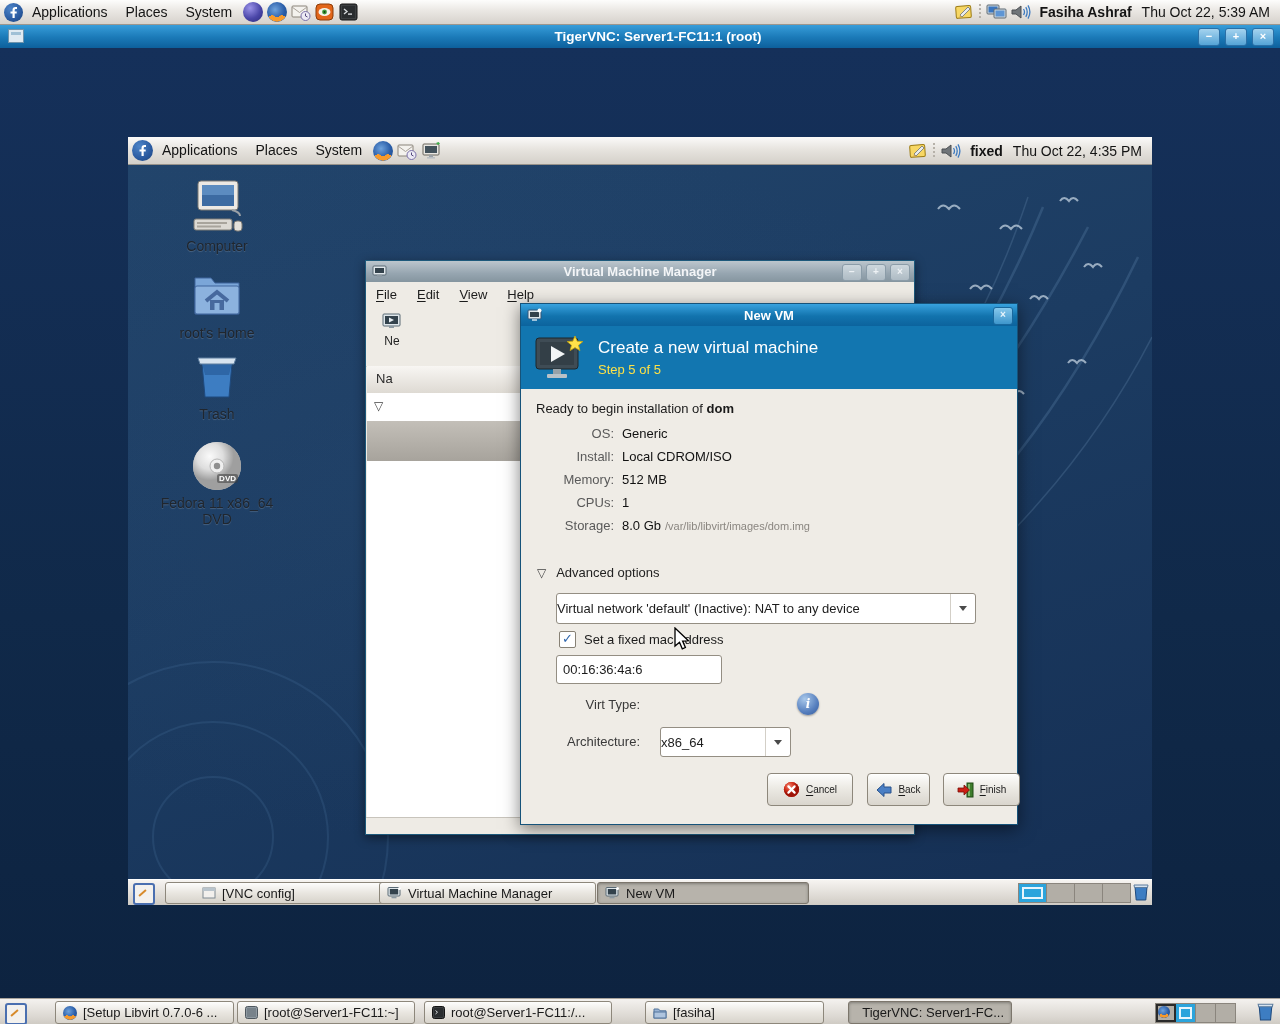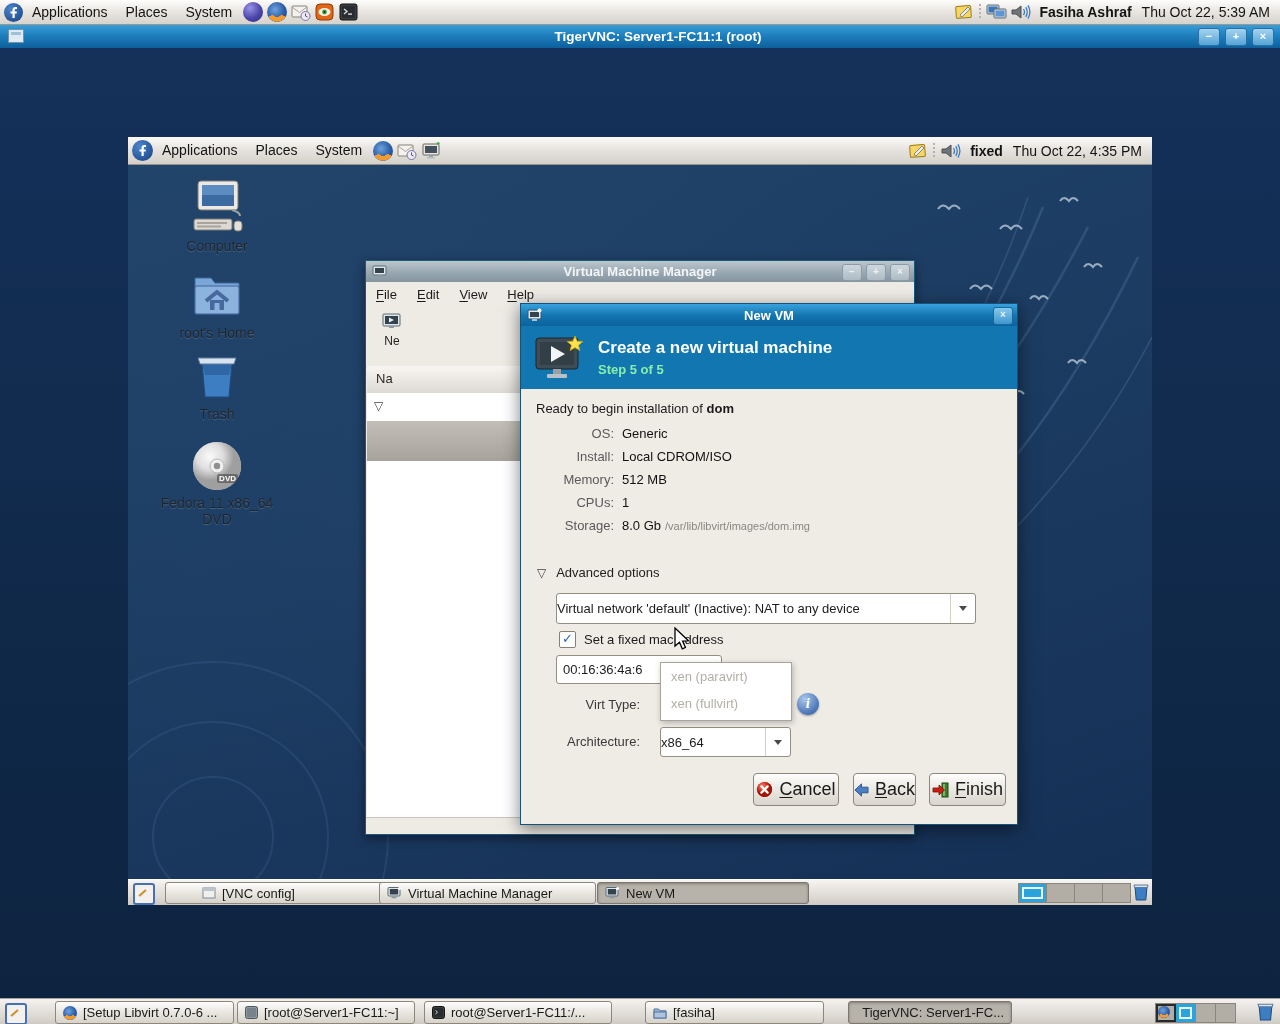--- a/index.html
+++ b/index.html
@@ -58,22 +58,22 @@
     border-bottom:1px solid #97928a;display:flex;align-items:center;font-size:14px;color:#141414;z-index:5;}
 
   
   .dicon{position:absolute;width:124px;text-align:center;color:#20262e;font-size:14px;z-index:2;
     text-shadow:0 1px 1px rgba(255,255,255,.18);}
   .dicon svg{display:block;margin:0 auto 3px;}
 
   
   .gtk-btn{display:flex;align-items:center;justify-content:center;gap:6px;
     background:linear-gradient(#fefefd,#eceae4 45%,#d9d5cd);
-    border:1px solid #8d877b;border-radius:4px;font-size:18px;color:#1a1a1a;
-    box-shadow:inset 0 1px 0 rgba(255,255,255,.7);}
+    border:1px solid #8d877b;border-radius:4px;font-size:10px;color:#1a1a1a;
+    box-shadow:inset 0 1px 0 rgba(255,255,255,.7);margin-left:14px;}
   .chev{width:0;height:0;border-left:4px solid transparent;border-right:4px solid transparent;border-top:5px solid #4a4a4a;}
 
   
   .vmm{left:365px;top:123px;width:548px;height:573px;position:absolute;
     background:#eeebe5;border:1px solid #1d597b;box-shadow:0 3px 10px rgba(0,0,0,.45);z-index:6;}
   .vmm-titlebar{position:absolute;left:0;top:0;right:0;height:21px;
     background:linear-gradient(#bcc6cd,#96a5b0 60%,#85959f);
     display:flex;align-items:center;color:#f3f5f7;font-weight:bold;font-size:13px;}
   .vmm-title{position:absolute;left:0;right:0;text-align:center;}
   .vmm-buttons{position:absolute;right:4px;top:3px;display:flex;}
@@ -96,23 +96,23 @@
   
   .dlg{position:absolute;left:392px;top:166px;width:496px;height:520px;background:#efece6;
     border:1px solid #16537a;box-shadow:0 4px 16px rgba(0,0,0,.5);z-index:8;font-size:13px;color:#1c1c1c;}
   .dlg-titlebar{position:absolute;left:0;top:0;right:0;height:22px;
     background:linear-gradient(#38a2de,#1273ad 55%,#0c639d);display:flex;align-items:center;color:#fff;font-weight:bold;font-size:13px;}
   .dlg-title{position:absolute;left:0;right:0;text-align:center;}
   .dlg-close{position:absolute;right:4px;top:3px;width:18px;height:16px;border-radius:3px;
     background:linear-gradient(#86c8ec,#3e96cc);border:1px solid #19689e;color:#eaf5fb;
     font-size:10px;line-height:14px;text-align:center;font-weight:bold;}
   .dlg-banner{position:absolute;left:0;top:22px;right:0;height:63px;background:#1276b0;display:flex;align-items:center;}
-  .banner-text{margin-left:12px;font-weight:bold;}
+  .banner-text{margin-left:12px;}
   .banner-h{color:#fff;font-size:17px;}
-  .banner-step{color:#86efac;font-size:13px;margin-top:4px;}
+  .banner-step{color:#fde047;font-size:13px;margin-top:4px;}
 
   .ready-line{position:absolute;left:15px;top:97px;color:#1a1a1a;}
   .srow{position:absolute;left:0;height:18px;}
   .sum-label{position:absolute;left:15px;width:78px;text-align:right;color:#5a5a5a;}
   .sum-value{position:absolute;left:101px;color:#111;white-space:nowrap;}
   .sum-path{color:#8a8680;font-size:11px;margin-left:4px;}
 
   .adv-row{position:absolute;left:16px;top:261px;color:#222;}
   .exp-glyph{color:#444;font-size:12px;margin-right:7px;}
 
@@ -489,24 +489,20 @@
         <span class="cb-box">✓</span>
         <span>Set a fixed mac address</span>
       </div>
 
       <div class="gtk-entry" style="left:35px;top:351px;width:158px;height:27px;">
         <span>00:16:36:4a:6</span>
       </div>
 
       <div class="field-label" style="top:393px;">Virt Type:</div>
 
-      <div class="popup">
-        <div class="opt">xen (paravirt)</div>
-        <div class="opt">xen (fullvirt)</div>
-      </div>
 
       <span class="info-badge">i</span>
 
       <div class="field-label" style="top:430px;">Architecture:</div>
       <div class="gtk-select" style="left:139px;top:423px;width:129px;height:28px;">
         <span class="txt">x86_64</span>
         <span class="dd">
             <span class="chev"></span>
           </span>
       </div>

